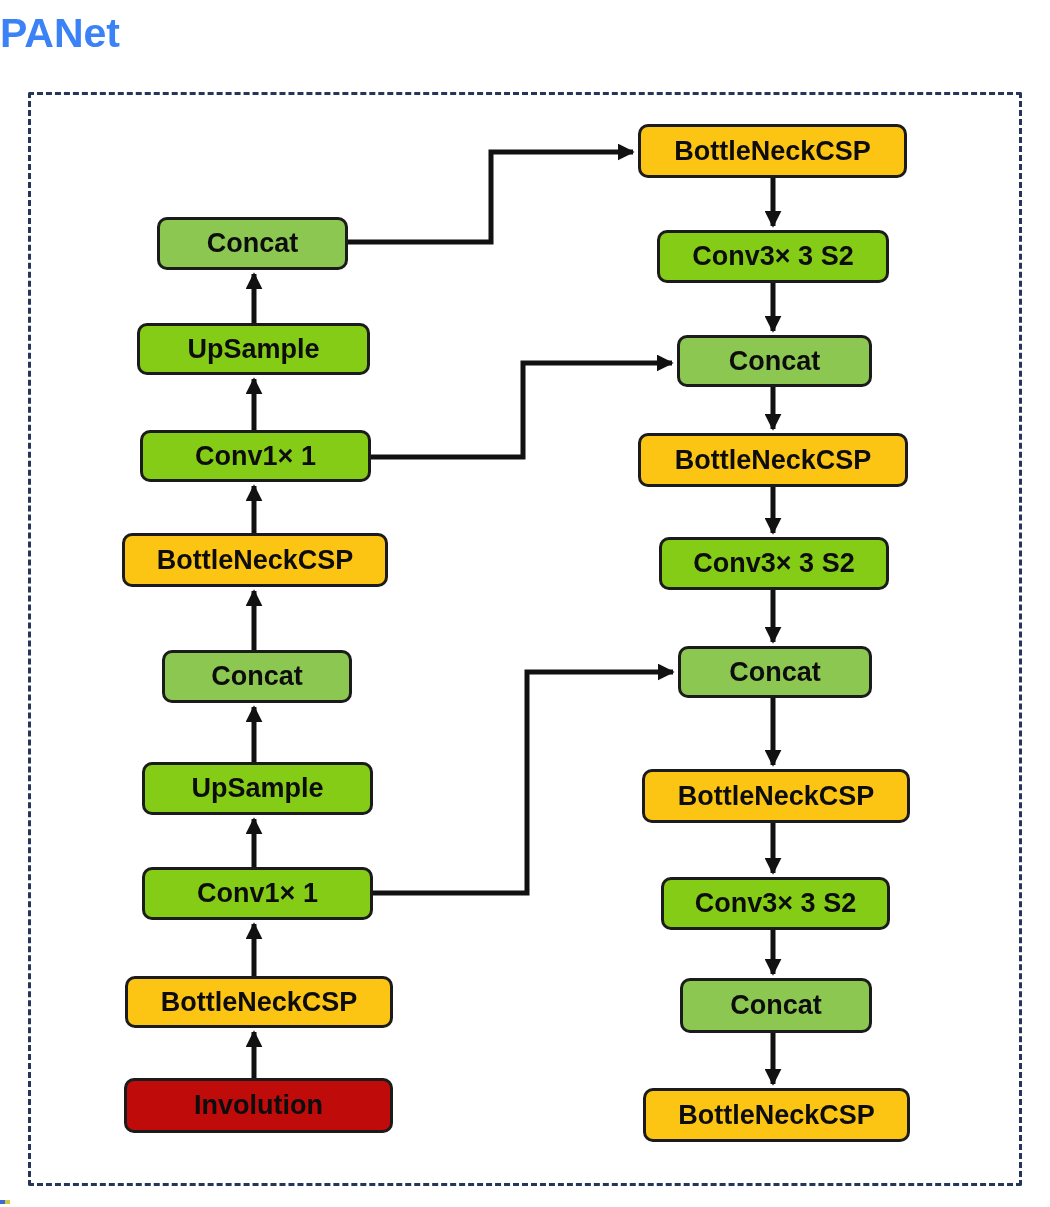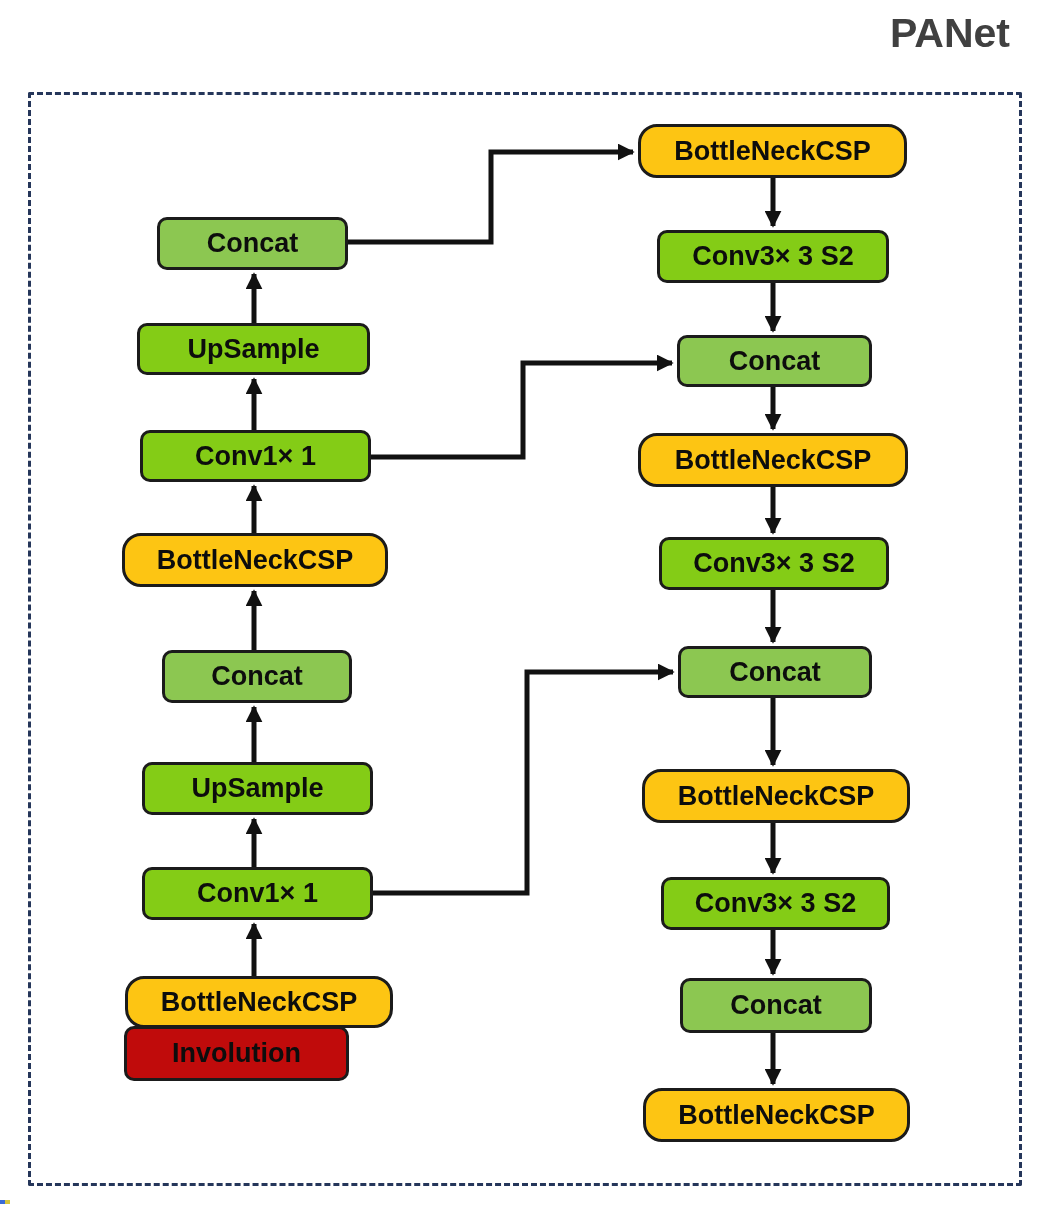--- a/index.html
+++ b/index.html
@@ -1,36 +1,36 @@
 <!DOCTYPE html>
 <html><head>
 <meta charset="utf-8">
 <style>
   html,body{margin:0;padding:0;background:#ffffff;}
   .canvas{
     position:relative;width:1050px;height:1207px;background:#ffffff;overflow:hidden;
     font-family:"Liberation Sans", sans-serif;
   }
   .title{
-    position:absolute;left:0;top:10px;width:1010px;text-align:right;
-    font-size:41px;font-weight:bold;color:#404040;letter-spacing:0px;margin:0;
+    position:absolute;left:0;top:10px;width:1010px;text-align:left;
+    font-size:41px;font-weight:bold;color:#3b82f6;letter-spacing:0px;margin:0;
   }
   .frame{
     position:absolute;left:28px;top:92px;width:988px;height:1088px;
     border:3px dashed #25365A;border-radius:2px;background:transparent;
   }
   .wires{position:absolute;left:0;top:0;width:1050px;height:1207px;}
   .node{
     position:absolute;box-sizing:border-box;border:3px solid #1b1b1b;border-radius:10px;
     display:flex;align-items:center;justify-content:center;
     font-weight:bold;font-size:27px;color:#0d0d0d;white-space:nowrap;
   }
   .green{background:#8CC751;text-align:right;}
   .blue{background:#84cc16;}
-  .orange{background:#FDC513;border-radius:19px;}
+  .orange{background:#FDC513;}
   .red{background:#C00B0B;}
   .white{background:#84cc16;}
   .artifact{position:absolute;left:0;top:1200px;width:10px;height:4px;display:flex;}
   .artifact .a1{width:5px;height:4px;background:#3a6bd6;}
   .artifact .a2{width:5px;height:4px;background:#d6c53a;}
 </style>
 </head>
 <body>
 
 <div class="canvas">
@@ -73,21 +73,21 @@
   </svg>
 
   <div class="node green" style="left:157px;top:217px;width:191px;height:53px;">Concat</div>
   <div class="node blue" style="left:137px;top:323px;width:233px;height:52px;">UpSample</div>
   <div class="node white" style="left:140px;top:430px;width:231px;height:52px;">Conv1× 1</div>
   <div class="node orange" style="left:122px;top:533px;width:266px;height:54px;">BottleNeckCSP</div>
   <div class="node green" style="left:162px;top:650px;width:190px;height:53px;">Concat</div>
   <div class="node blue" style="left:142px;top:762px;width:231px;height:53px;">UpSample</div>
   <div class="node white" style="left:142px;top:867px;width:231px;height:53px;">Conv1× 1</div>
   <div class="node orange" style="left:125px;top:976px;width:268px;height:52px;">BottleNeckCSP</div>
-  <div class="node red" style="left:124px;top:1026px;width:225px;height:55px;">Involution</div>
+  <div class="node red" style="left:124px;top:1078px;width:269px;height:55px;">Involution</div>
 
   <div class="node orange" style="left:638px;top:124px;width:269px;height:54px;">BottleNeckCSP</div>
   <div class="node white" style="left:657px;top:230px;width:232px;height:53px;">Conv3× 3 S2</div>
   <div class="node green" style="left:677px;top:335px;width:195px;height:52px;">Concat</div>
   <div class="node orange" style="left:638px;top:433px;width:270px;height:54px;">BottleNeckCSP</div>
   <div class="node white" style="left:659px;top:537px;width:230px;height:53px;">Conv3× 3 S2</div>
   <div class="node green" style="left:678px;top:646px;width:194px;height:52px;">Concat</div>
   <div class="node orange" style="left:642px;top:769px;width:268px;height:54px;">BottleNeckCSP</div>
   <div class="node white" style="left:661px;top:877px;width:229px;height:53px;">Conv3× 3 S2</div>
   <div class="node green" style="left:680px;top:978px;width:192px;height:55px;">Concat</div>

